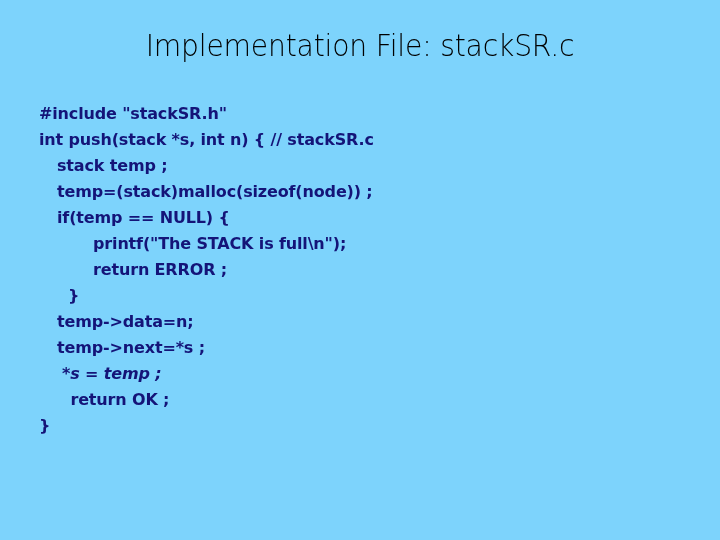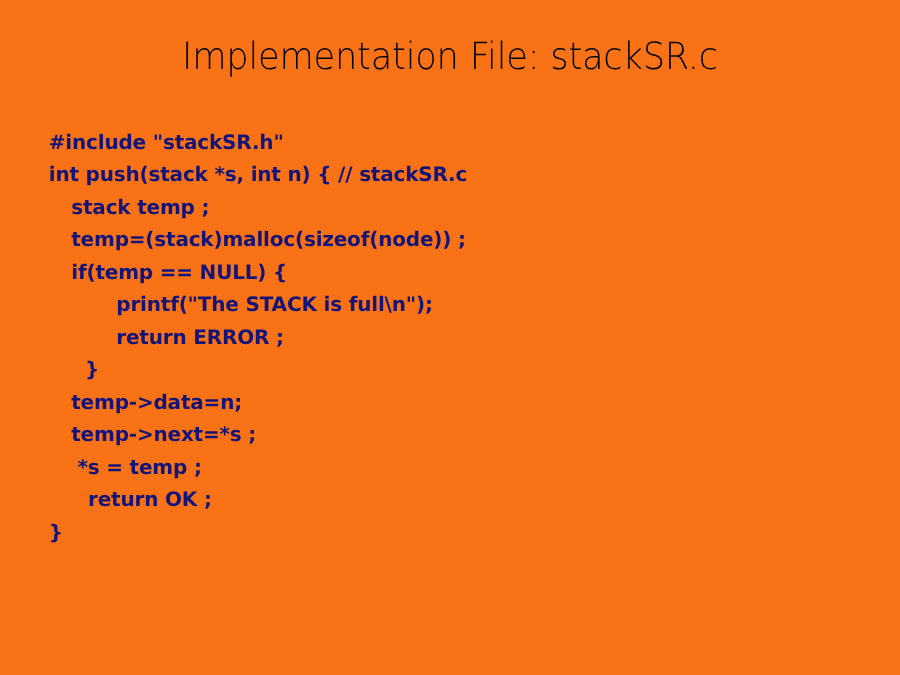--- a/index.html
+++ b/index.html
@@ -11,21 +11,21 @@
     height: 540px;
     background: #ffffff;
     font-family: "Liberation Sans", sans-serif;
     overflow: hidden;
     position: relative;
   }
 
   #slide {
     position: absolute;
     inset: 0;
-    background: #f97316;
+    background: #7dd3fc;
   }
 
   
   #slide-title {
     position: absolute;
     left: 0;
     top: 26px;
     width: 720px;
     text-align: center;
     color: #000000;
@@ -58,21 +58,21 @@
     display: block;
     height: 26px;
     white-space: pre;
   }
 
   
   .ind-0 { padding-left: 0px; }
   .ind-1 { padding-left: 18px; }
   .ind-2 { padding-left: 54px; }
   .ind-brace-inner { padding-left: 29px; }
-  .ind-star { padding-left: 23px; }
+  .ind-star { padding-left: 23px; font-style: italic; }
   .ind-ret-ok { padding-left: 26px; }
 </style>
 </head>
 <body>
 
 <div id="slide">
 
   <div id="slide-title">Implementation File: stackSR.c</div>
 
   <div id="code-block"><span class="code-line ind-0">#include "stackSR.h"</span><span class="code-line ind-0">int push(stack *s, int n) { // stackSR.c</span><span class="code-line ind-1">stack temp ;</span><span class="code-line ind-1">temp=(stack)malloc(sizeof(node)) ;</span><span class="code-line ind-1">if(temp == NULL) {</span><span class="code-line ind-2">printf("The STACK is full\n");</span><span class="code-line ind-2">return ERROR ;</span><span class="code-line ind-brace-inner">}</span><span class="code-line ind-1">temp-&gt;data=n;</span><span class="code-line ind-1">temp-&gt;next=*s ;</span><span class="code-line ind-star">*s = temp ;</span><span class="code-line ind-ret-ok"> return OK ;</span><span class="code-line ind-0">}</span></div>

